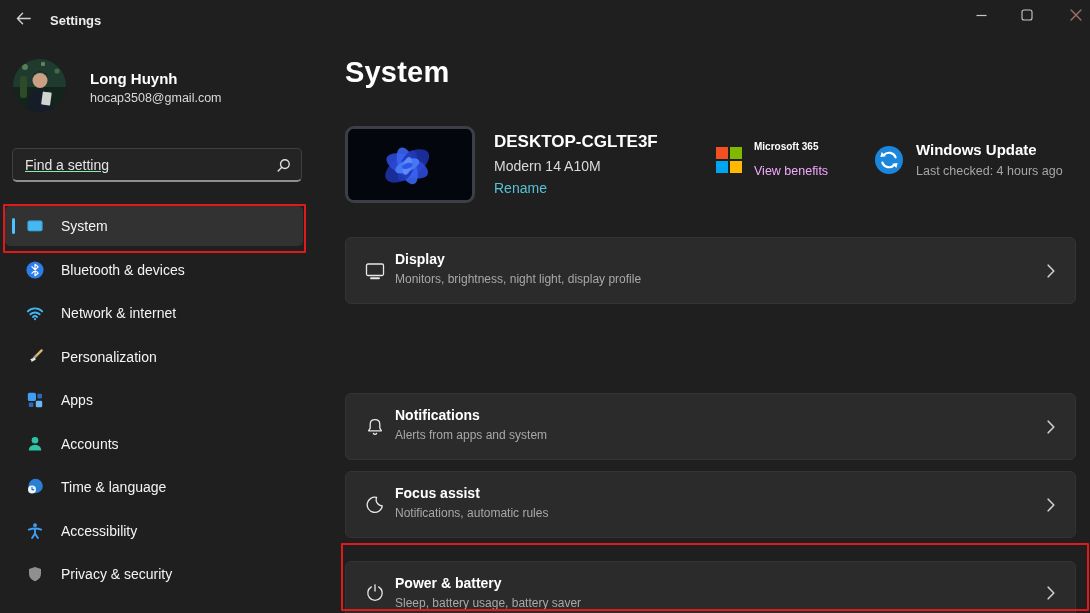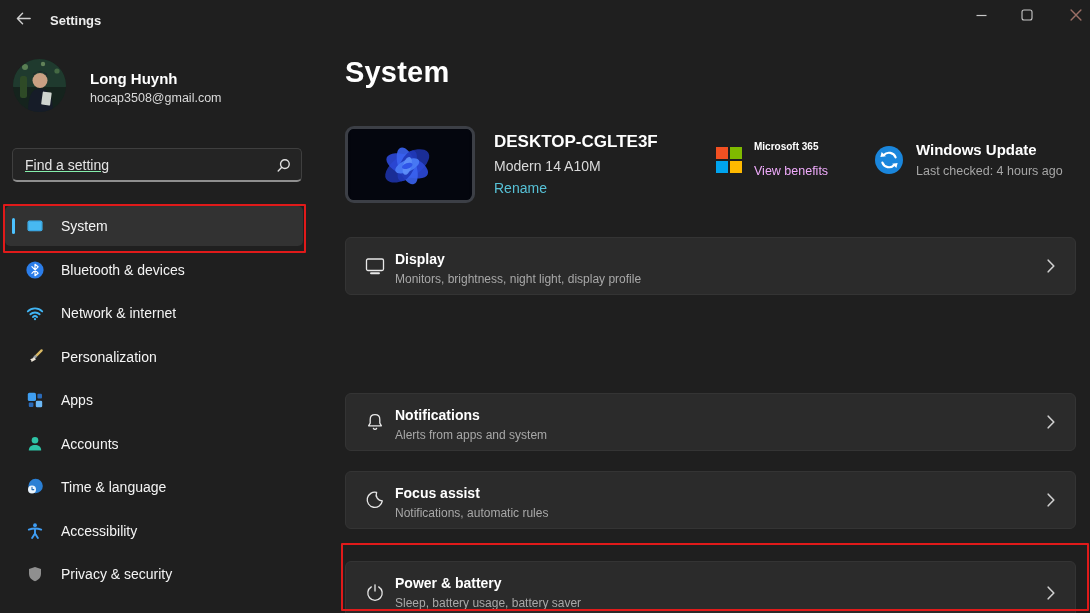--- a/index.html
+++ b/index.html
@@ -43,21 +43,21 @@
   .device-name{left:494px;top:132px;font-size:17px;font-weight:700;}
   .device-model{left:494px;top:158px;font-size:14px;color:#dadada;}
   .rename-link{left:494px;top:180px;font-size:14px;color:#57c2d7;cursor:pointer;}
   .ms-logo{left:716px;top:147px;width:26px;height:26px;}
   .ms-title{left:754px;top:141px;font-size:10px;font-weight:700;}
   .ms-sub{left:754px;top:164px;font-size:12.5px;color:#f0abfc;}
   .wu-icon{left:874px;top:145px;width:30px;height:30px;}
   .wu-title{left:916px;top:141px;font-size:15px;font-weight:700;}
   .wu-sub{left:916px;top:164px;font-size:12.5px;color:#a6a6a6;}
 
-  .card{position:absolute;left:345px;width:731px;height:58px;background:#2b2b2b;border:1px solid #343434;
+  .card{position:absolute;left:345px;width:731px;height:67px;background:#2b2b2b;border:1px solid #343434;
     border-radius:6px;box-sizing:border-box;cursor:pointer;}
   .c0{top:237px;} .c1{top:315px;} .c2{top:393px;} .c3{top:471px;} .c4{top:549px;height:64px;margin-top:12px;}
   .row-icon{position:absolute;left:17px;top:50%;transform:translateY(-50%);width:24px;height:24px;}
   .row-title{position:absolute;left:49px;top:13px;font-size:14px;font-weight:600;color:#fff;}
   .row-sub{position:absolute;left:49px;top:34px;font-size:12px;color:#a8a8a8;}
   .chevron{position:absolute;right:20px;top:50%;transform:translateY(-50%);width:8px;height:14px;}
 
   
   .annot{position:absolute;border:2px solid #e01a1a;border-radius:1px;pointer-events:none;z-index:10;}
   .annot-system{left:3px;top:204px;width:299px;height:45px;}

